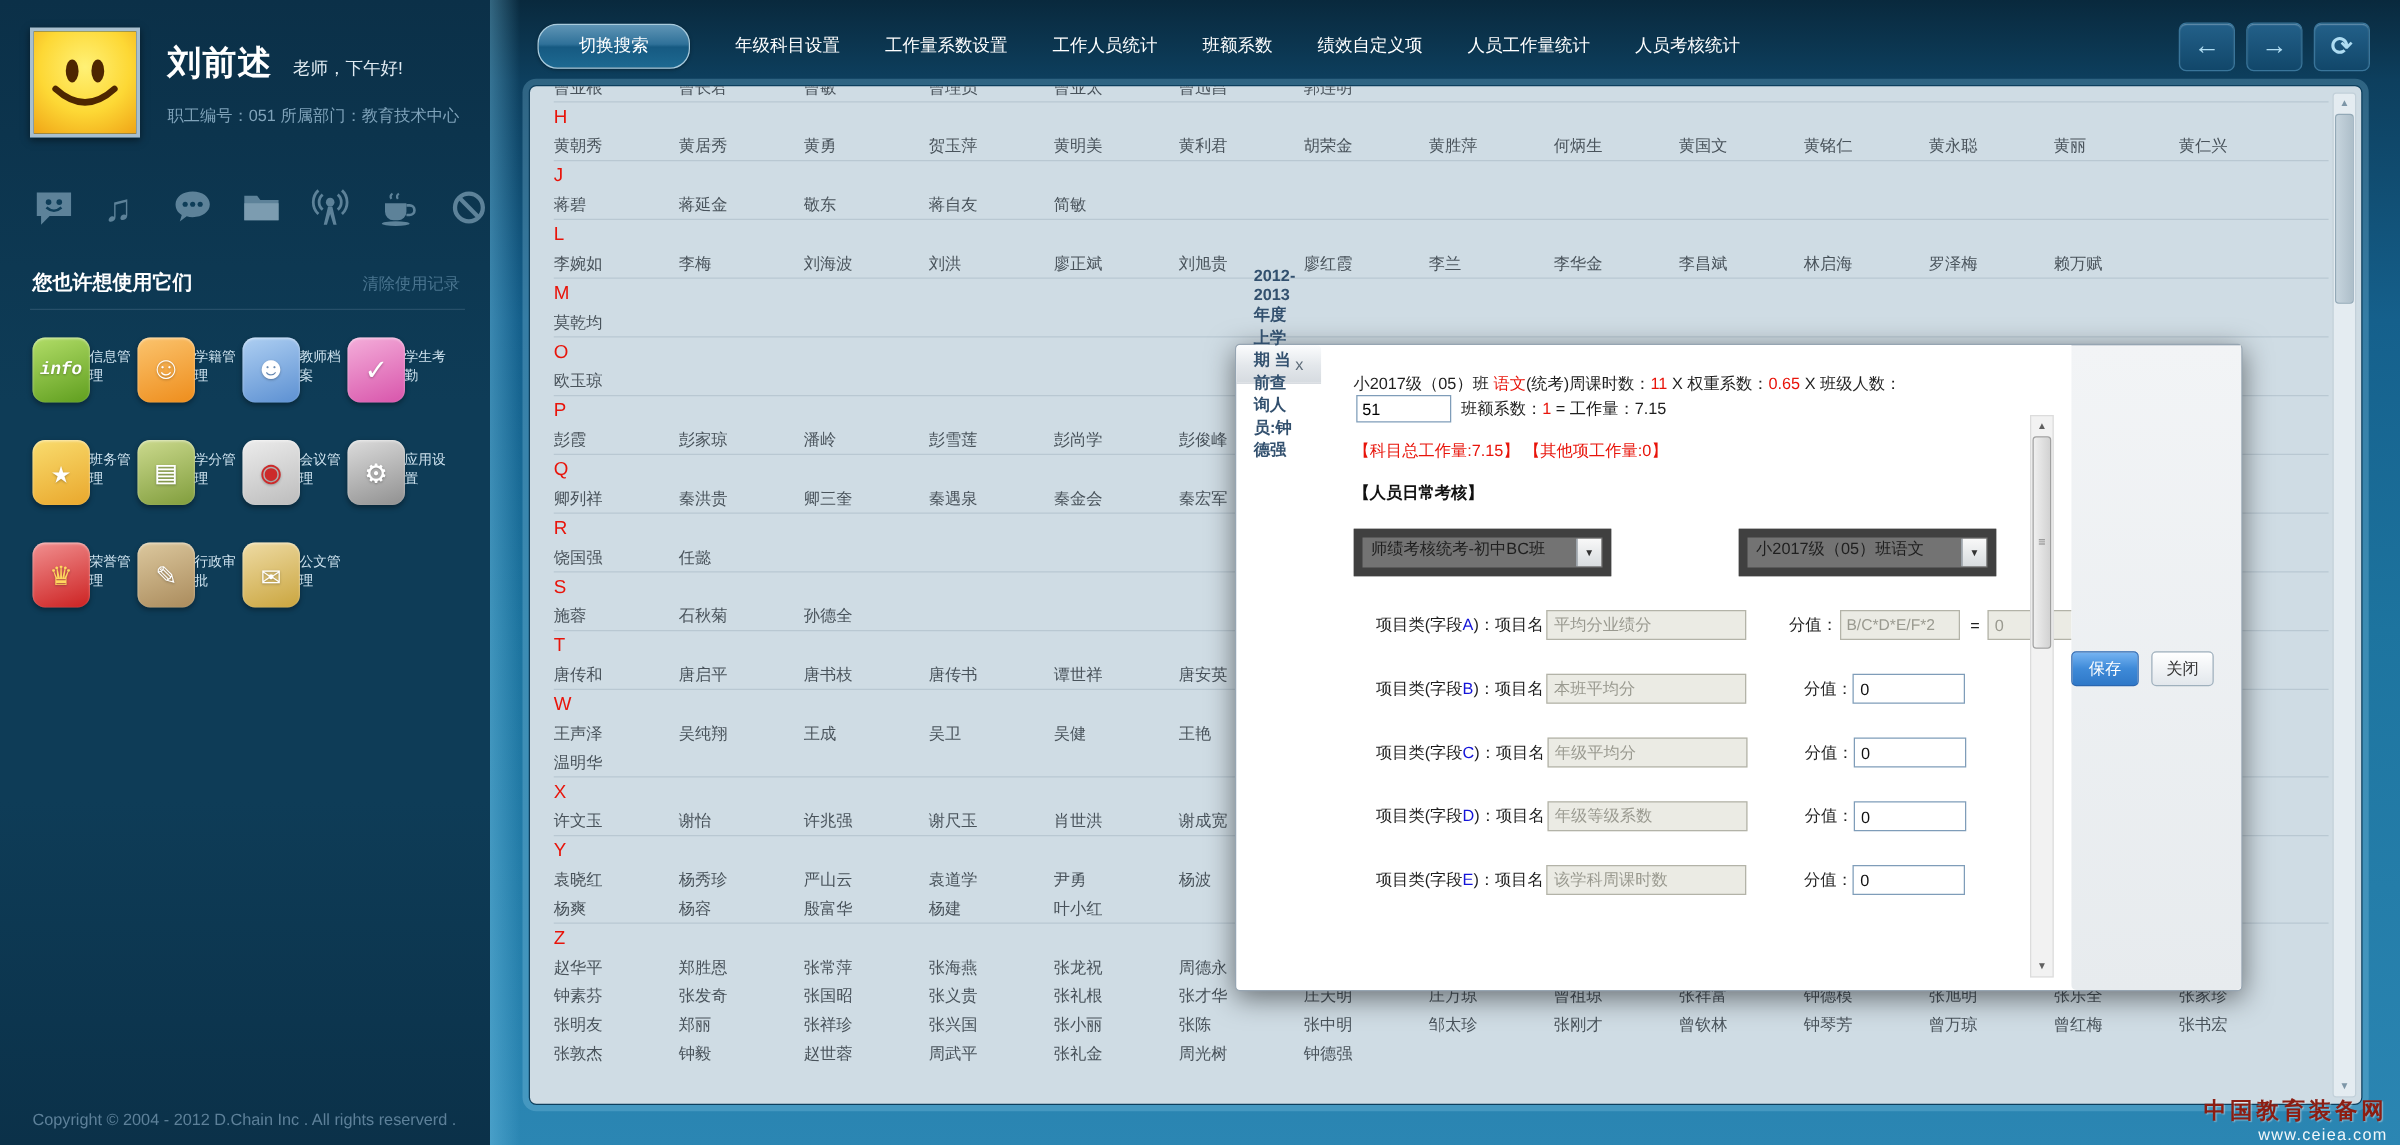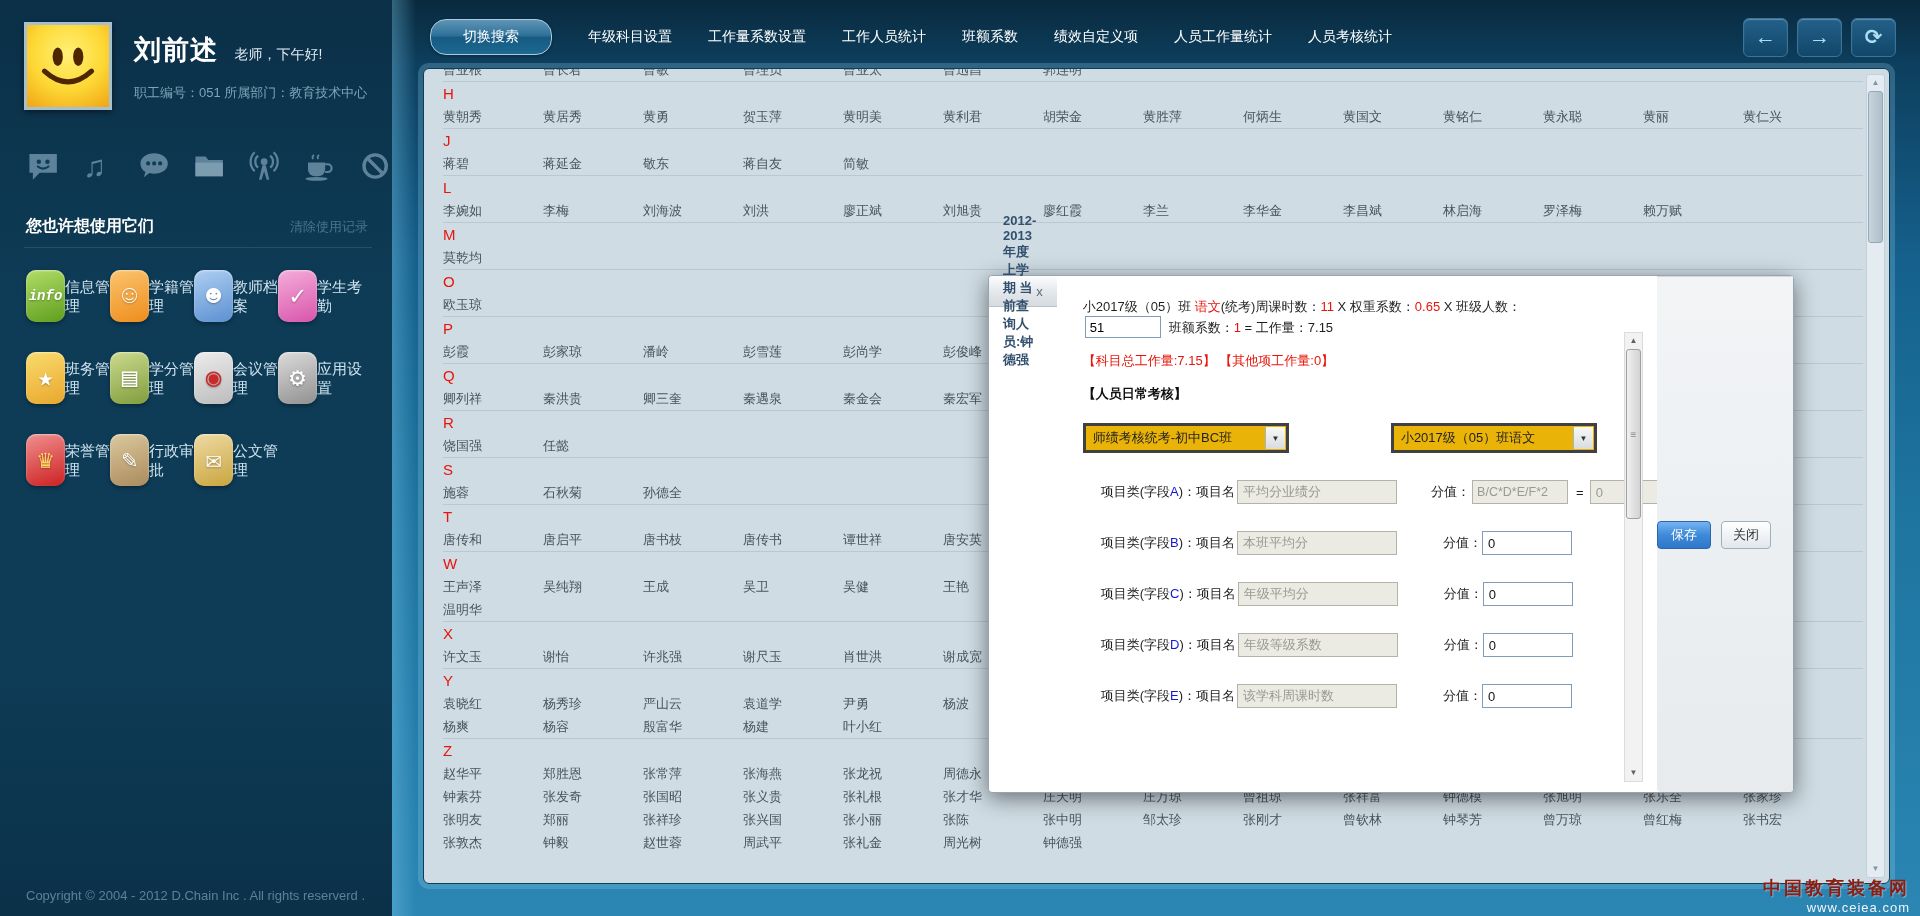--- a/index.html
+++ b/index.html
@@ -22,21 +22,21 @@
   .suggest-row{display:flex;align-items:baseline;padding:32px 24px 10px 26px;justify-content:space-between;}
   .suggest-title{color:#fff;font-size:16px;font-weight:bold;}
   .clear-link{margin-left:auto;color:#49748f;font-size:13px;cursor:pointer;}
   .divider{border-top:1px solid #274f69;margin:0 20px 4px 24px;}
   .app-grid{display:grid;grid-template-columns:repeat(4,1fr);padding:18px 30px 0 26px;row-gap:30px;}
   .app-item{display:flex;align-items:flex-start;cursor:pointer;font-family:Liberation Mono, monospace;}
   .tile{width:52px;height:52px;border-radius:10px;display:flex;align-items:center;justify-content:center;
     box-shadow:inset 0 1px 2px rgba(255,255,255,.5),0 2px 4px rgba(0,0,0,.35);}
   .tile-glyph{font-size:26px;text-shadow:0 1px 2px rgba(0,0,0,.3);}
   .tile-glyph.small{font-size:14px;font-weight:bold;font-style:italic;}
-  .app-label{margin-top:8px;color:#cfe3ef;font-size:15px;}
+  .app-label{margin-top:8px;color:#cfe3ef;font-size:11px;}
   .copyright{position:absolute;left:26px;bottom:13px;color:#5d8099;font-size:13px;}
 
   
   .main{flex:1;position:relative;
     background:linear-gradient(180deg,#09293d 0%,#0d3f5e 7%,#15608c 28%,#1d749f 55%,#2b86b3 100%);}
   .main::before{content:"";position:absolute;left:0;top:0;bottom:0;width:24px;
     background:linear-gradient(90deg,rgba(120,200,235,.38),rgba(120,200,235,0));}
   .topbar{position:absolute;left:38px;right:24px;top:12px;height:50px;display:flex;align-items:center;z-index:5;}
   .tabs{display:flex;align-items:center;gap:36px;}
   .tab{color:#fff;font-size:14px;cursor:pointer;white-space:nowrap;}
@@ -76,22 +76,22 @@
   .dlg-close{margin-left:auto;color:#5e6c79;font-size:13px;font-weight:normal;cursor:pointer;}
   .dlg-body{position:relative;flex:1;padding:14px 60px 0 26px;font-size:13px;color:#1f1f1f;overflow:hidden;}
   .red{color:#e8140a;}
   .f-line{margin-top:8px;}
   .inp{font-family:inherit;}
   .f-line .inp.students{width:66px;height:18px;border:1px solid #7f9db9;font-size:13px;padding:1px 4px;margin:0 8px 0 2px;}
   .totals{margin-top:14px;}
   .add-other{margin-top:17px;font-weight:bold;color:#111;cursor:pointer;}
   .daily{margin-top:15px;font-weight:bold;color:#111;}
   .sel-row{margin-top:20px;display:flex;}
-  .sel{position:relative;width:200px;height:24px;border:3px solid #404040;background:#eab308;
-    display:flex;align-items:center;padding-left:7px;font-size:13px;cursor:pointer;}
+  .sel{position:relative;width:200px;height:24px;border:7px solid #404040;background:#737373;
+    display:flex;align-items:flex-start;padding-left:7px;font-size:13px;cursor:pointer;}
   .sel .sel-text{white-space:nowrap;overflow:hidden;}
   .sel-btn{position:absolute;right:1px;top:1px;bottom:1px;width:19px;
     background:linear-gradient(180deg,#f8f8f8,#d8dcdf);border-left:1px solid #aab4bd;color:#333;
     font-size:8px;display:flex;align-items:center;justify-content:center;}
   .sel2{margin-left:102px;}
   .proj-row{display:flex;align-items:center;margin-top:27px;}
   .p-lbl{margin-left:18px;white-space:nowrap;}
   .bkey{color:#1414d8;font-weight:normal;}
   .name-inp{width:148px;height:20px;margin-left:2px;font-size:13px;padding:1px 5px;}
   .inp.gray{background:#ebebe4;border:1px solid #b3b3a8;color:#9a9a90;}

